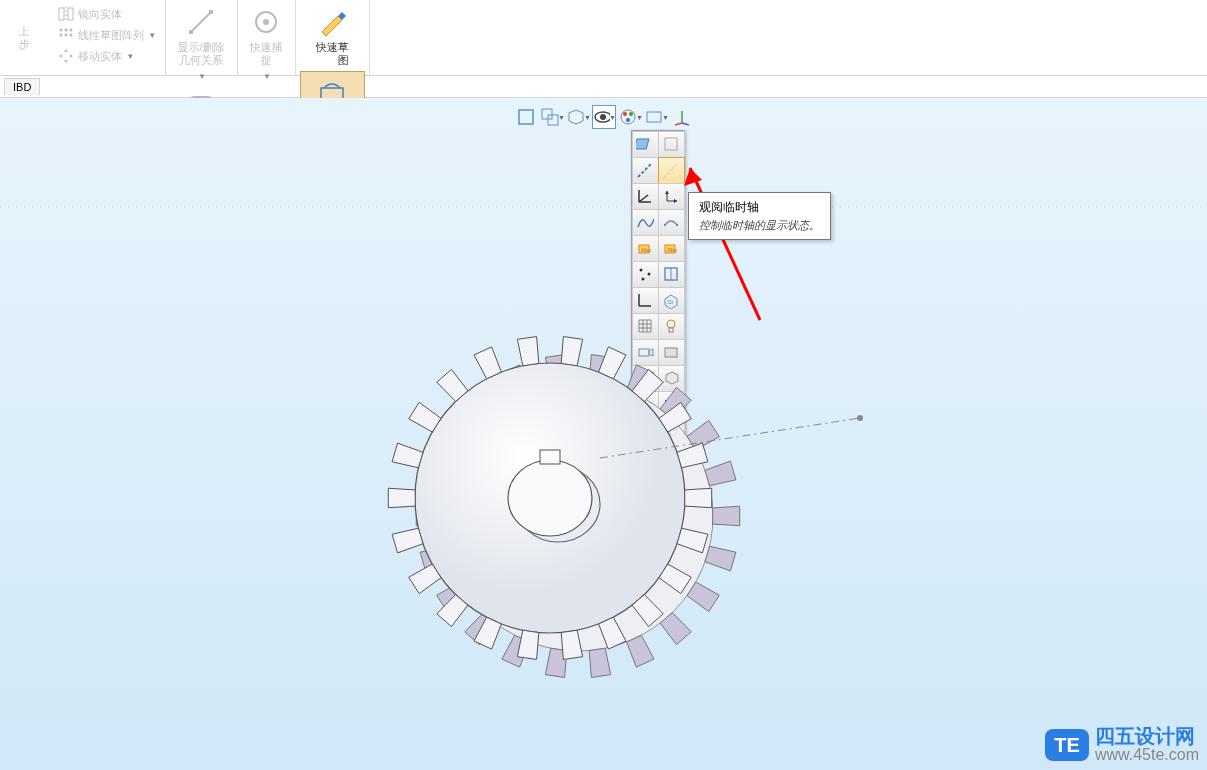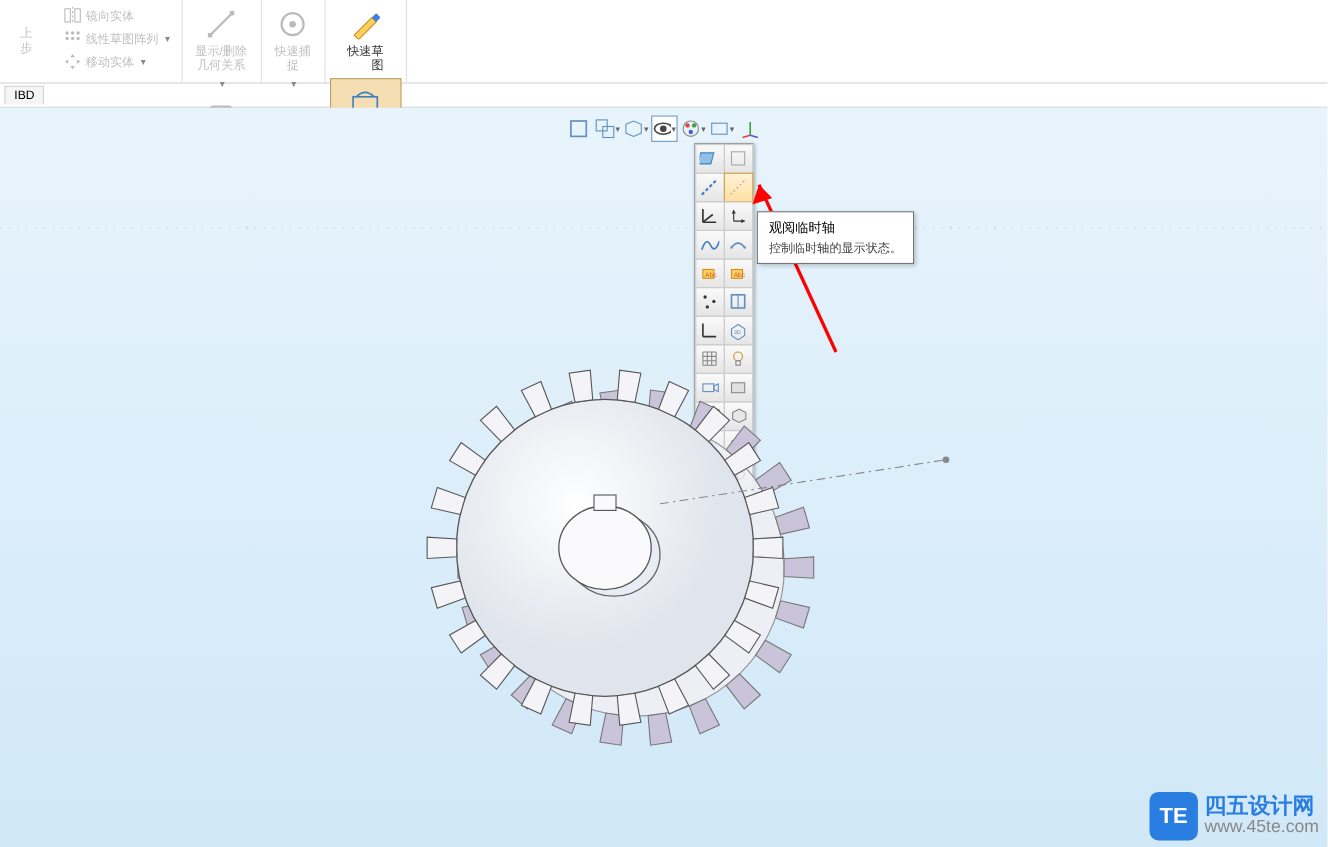--- a/index.html
+++ b/index.html
@@ -20,26 +20,26 @@
 .heads-up{position:absolute;top:7px;left:50%;transform:translateX(-50%);display:flex;align-items:center;gap:2px;}
 .hu-btn{width:24px;height:24px;display:flex;align-items:center;justify-content:center;cursor:pointer;position:relative;}
 .hu-btn.active{background:#fff;border:1px solid #6699cc;}
 .hu-drop{font-size:8px;color:#666;}
 .flyout{position:absolute;top:32px;left:631px;background:linear-gradient(to bottom,#f8f8f8,#e8e8e8);border:1px solid #a0a0a0;box-shadow:1px 1px 3px rgba(0,0,0,0.3);}
 .fly-row{display:flex;}
 .fly-btn{width:27px;height:27px;border:1px solid #ccc;margin:-0.5px;display:flex;align-items:center;justify-content:center;cursor:pointer;background:linear-gradient(to bottom,#fafafa,#e5e5e5);}
 .fly-btn.hover{background:linear-gradient(to bottom,#fff3d6,#ffe0a0);border:1px solid #d0a040;}
 .tooltip{position:absolute;top:94px;left:688px;background:#fff;border:1px solid #767676;padding:6px 10px;font-size:12px;box-shadow:2px 2px 4px rgba(0,0,0,0.2);z-index:10;}
 .tooltip .tt-title{font-weight:normal;margin-bottom:2px;}
-.tooltip .tt-body{font-size:11px;color:#444;}
+.tooltip .tt-body{font-size:11px;color:#444;font-style:italic;}
 .arrow{position:absolute;top:62px;left:678px;z-index:5;}
 .gear{position:absolute;top:200px;left:380px;}
 .ruler-h{position:absolute;top:108px;left:0;right:0;height:2px;background-image:repeating-linear-gradient(to right,#999 0,#999 1px,transparent 1px,transparent 8px);opacity:0.25;}
 .watermark{position:absolute;bottom:6px;right:8px;display:flex;align-items:center;gap:6px;}
-.watermark .wm-badge{width:44px;height:44px;background:#2a7de1;border-radius:8px;color:#fff;font-weight:bold;font-size:20px;display:flex;align-items:center;justify-content:center;}
+.watermark .wm-badge{width:44px;height:32px;background:#2a7de1;border-radius:8px;color:#fff;font-weight:bold;font-size:20px;display:flex;align-items:center;justify-content:center;}
 .watermark .wm-text{font-size:20px;color:#2a7de1;font-weight:bold;line-height:20px;}
 .watermark .wm-url{font-size:16px;color:#888;}
 svg{display:block;}
 </style>
 </head>
 <body>
 
 <div class="ribbon">
   <div class="ribbon-big disabled" style="width:20px;padding:4px 2px;">
     <span style="white-space:pre-line;">上

